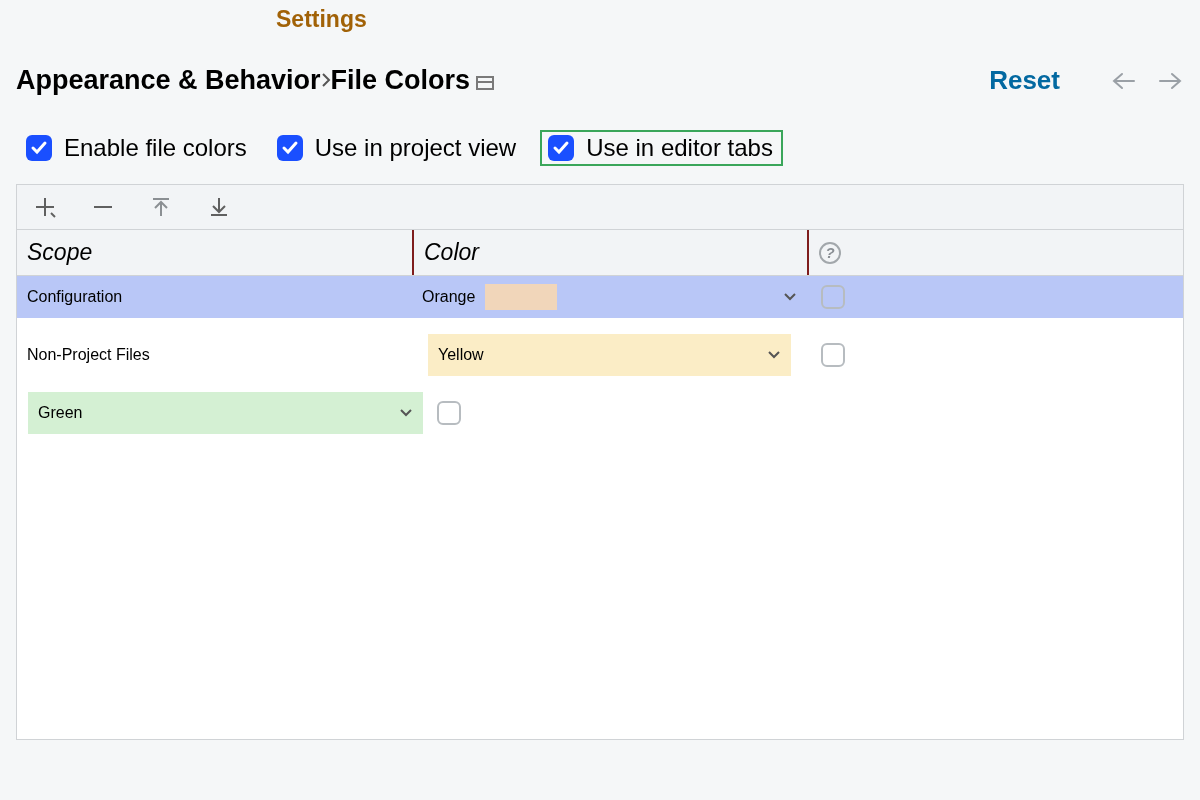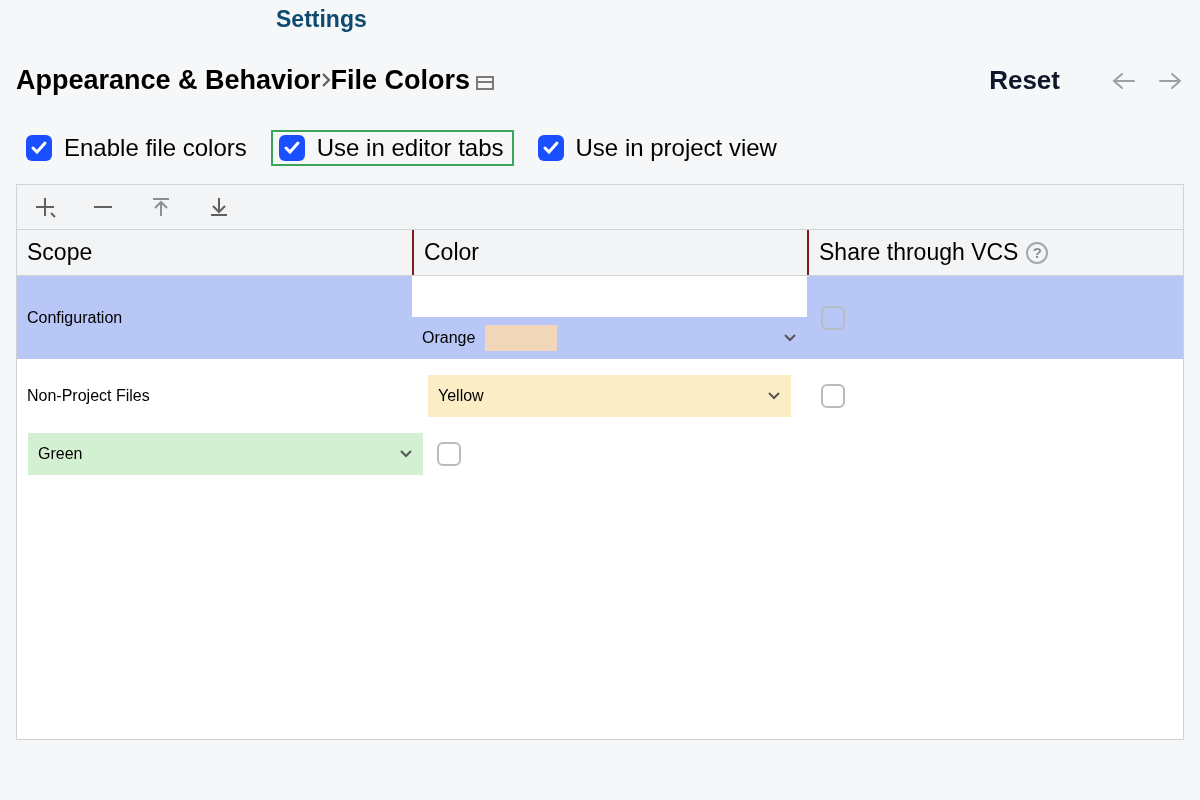--- a/index.html
+++ b/index.html
@@ -9,21 +9,21 @@
     font-family: -apple-system, BlinkMacSystemFont, "Segoe UI", Arial, sans-serif;
     font-size: 22px;
     background: #f5f7f8;
     color: #000;
   }
   .topbar {
     padding: 6px 0 4px 276px;
   }
   .topbar .settings {
     font-weight: 700;
-    color: #0c4a6e;
+    color: #a16207;
     font-size: 23px;
   }
   .breadcrumb-row {
     display: flex;
     align-items: center;
     padding: 28px 16px 18px 16px;
     gap: 14px;
   }
   .breadcrumb-row .left {
     display: flex;
@@ -41,21 +41,21 @@
     margin-left: 6px;
     top: 2px;
   }
   .window-icon::before {
     content: "";
     position: absolute;
     left: 0; right: 0; top: 3px;
     border-top: 2px solid #7a7a7a;
   }
   .reset {
-    color: #0f172a;
+    color: #0369a1;
     font-weight: 700;
     font-size: 26px;
     cursor: pointer;
     margin-right: 36px;
   }
   .nav-arrows { display: flex; gap: 18px; color: #8f959b; }
   .nav-arrows svg { width: 28px; height: 22px; display:block; }
 
   .checks-row {
     display: flex;
@@ -98,20 +98,21 @@
     width: 28px; height: 28px;
     display: flex; align-items: center; justify-content: center;
     color: #606060;
     cursor: pointer;
   }
   .thead {
     display: flex;
     background: #f2f4f6;
     border-bottom: 1px solid #d0d3d6;
     font-size: 23px;
+    font-style: italic;
   }
   .th, .td { padding: 9px 10px; }
   .col-scope { width: 395px; }
   .col-color { width: 395px; }
   .col-vcs { flex: 1; display: flex; align-items: center; gap: 8px; }
   .col-sep { border-left: 2px solid #7f1d1d; }
   .help {
     width: 22px; height: 22px; border-radius: 50%;
     border: 2px solid #a2a7ab;
     display:flex; align-items:center; justify-content:center;
@@ -184,35 +185,35 @@
 
 <div class="checks-row">
   <label class="chk">
     <span class="cb">
         <svg viewBox="0 0 18 18">
           <path d="M3 9l4 4 8-9" fill="none" stroke="#fff" stroke-width="3" stroke-linecap="round"></path>
         </svg>
       </span>
     <span>Enable file colors</span>
   </label>
+  <label class="chk">
+    <span class="cb">
+        <svg viewBox="0 0 18 18">
+          <path d="M3 9l4 4 8-9" fill="none" stroke="#fff" stroke-width="3" stroke-linecap="round"></path>
+        </svg>
+      </span>
+    <span>Use in project view</span>
+  </label>
   <label class="chk highlight">
     <span class="cb">
         <svg viewBox="0 0 18 18">
           <path d="M3 9l4 4 8-9" fill="none" stroke="#fff" stroke-width="3" stroke-linecap="round"></path>
         </svg>
       </span>
     <span>Use in editor tabs</span>
-  </label>
-  <label class="chk">
-    <span class="cb">
-        <svg viewBox="0 0 18 18">
-          <path d="M3 9l4 4 8-9" fill="none" stroke="#fff" stroke-width="3" stroke-linecap="round"></path>
-        </svg>
-      </span>
-    <span>Use in project view</span>
   </label>
 </div>
 
 <div class="table-wrap">
   <div class="toolbar">
     <span class="tbtn">
         <svg width="22" height="22" viewBox="0 0 22 22">
           <path d="M11 2v18M2 11h18" stroke="#606060" stroke-width="2"></path>
           <path d="M17 17l4 4" stroke="#606060" stroke-width="2"></path>
         </svg>
@@ -230,28 +231,27 @@
     <span class="tbtn">
         <svg width="22" height="22" viewBox="0 0 22 22">
           <path d="M11 2v14M5 10l6 6 6-6M3 19h16" stroke="#606060" stroke-width="2" fill="none"></path>
         </svg>
       </span>
   </div>
   <div class="thead">
     <div class="th col-scope">Scope</div>
     <div class="th col-color col-sep">Color</div>
     <div class="th col-vcs col-sep">
-      <span>Share through VCS</span>
       <span class="help">?</span>
     </div>
   </div>
   <div class="tbody" id="tbody">
       <div class="trow row-selected">
         <div class="td col-scope">Configuration</div>
-        <div class="td col-color" style="padding: 0px; margin-top: 41px;">
+        <div class="td col-color" style="padding: 0px;">
           <div class="color-cell">
             <span>Orange</span>
             <span class="swatch sw-orange"></span>
             <span class="dd"><svg width="14" height="10" viewBox="0 0 14 10">
                 <path d="M2 2l5 5 5-5" fill="none" stroke="#555" stroke-width="2"></path>
               </svg></span>
           </div>
         </div>
         <div class="td col-vcs">
           <span class="share-box"></span>

